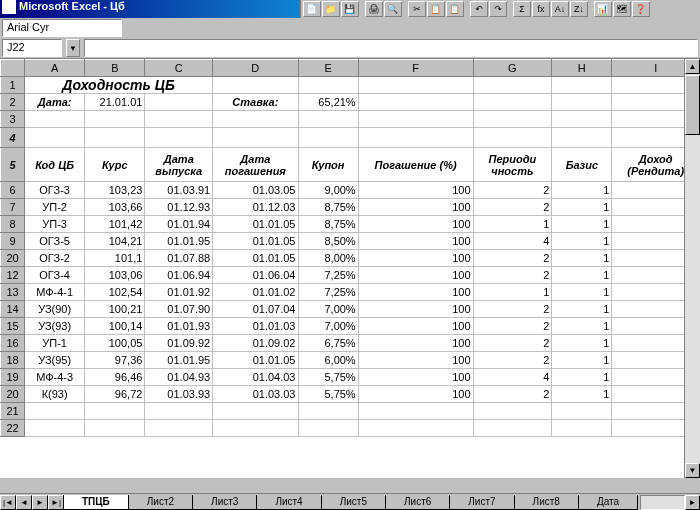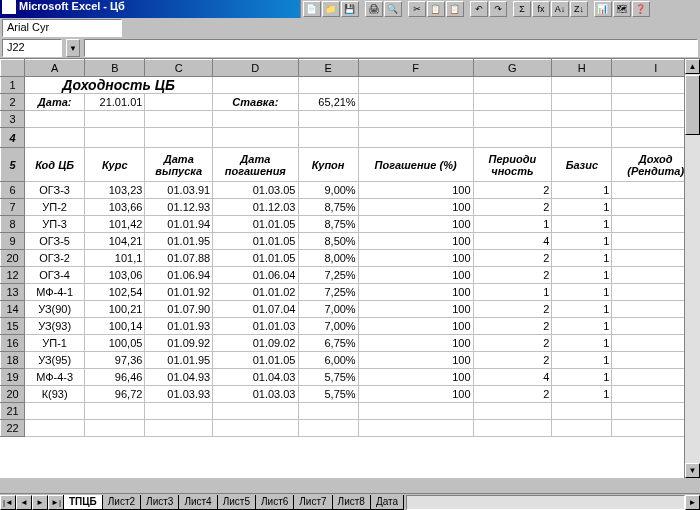--- a/index.html
+++ b/index.html
@@ -161,21 +161,21 @@
   }
   .tab-nav-btn {
     width: 16px; height: 15px;
     border: 1px solid;
     border-color: #fff #000 #000 #fff;
     background: #c0c0c0;
     display: inline-flex; align-items: center; justify-content: center;
     font-size: 8px;
   }
   .tab {
-    padding: 1px 5px;
+    padding: 1px 18px;
     background: #c0c0c0;
     border: 1px solid #000;
     border-top: none;
     margin-left: -1px;
     position: relative;
     height: 15px;
     display: flex;
     align-items: center;
   }
   .tab.active {

